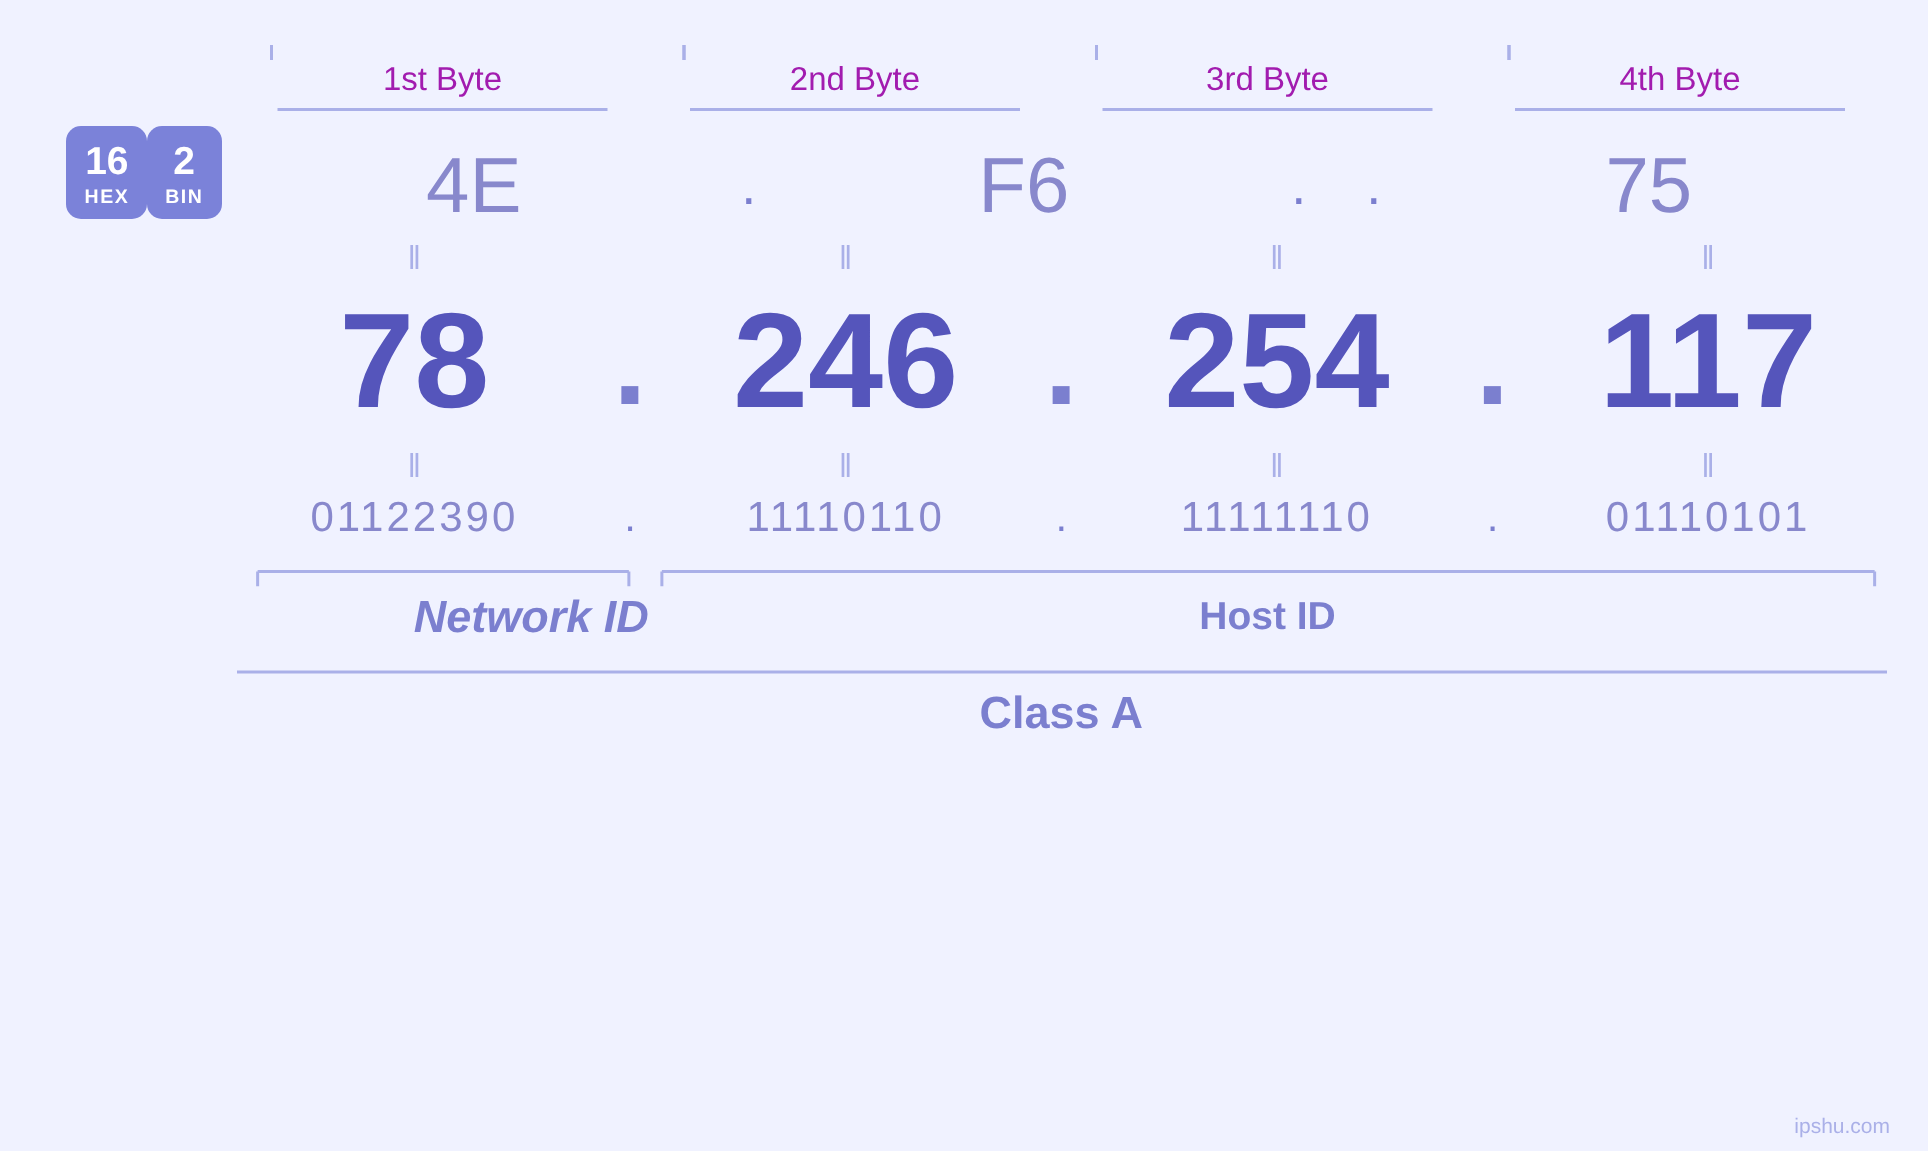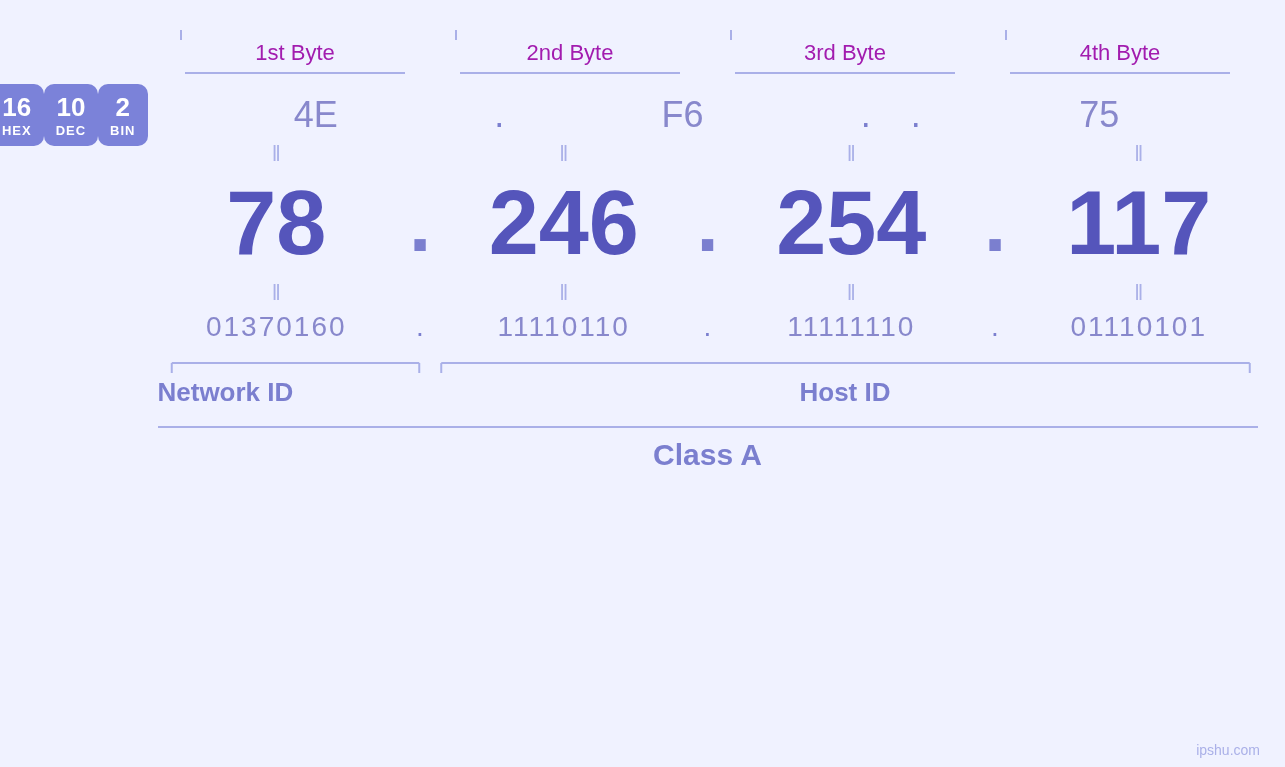--- a/index.html
+++ b/index.html
@@ -123,21 +123,21 @@
     }
 
     .byte-cell {
       flex: 1;
       text-align: center;
       position: relative;
     }
 
     .hex-value {
       color: #8888cc;
-      font-size: 36px;
+      font-size: 52px;
     }
 
     .dec-value {
       color: #5555bb;
       font-size: 90px;
       font-weight: bold;
     }
 
     .bin-value {
       color: #8888cc;
@@ -196,24 +196,25 @@
     }
 
     .labels-row {
       display: flex;
       width: 100%;
       margin-top: 4px;
     }
 
     .network-label {
       width: 25%;
-      text-align: left;
+      text-align: right;
       color: #7b7fcf;
-      font-size: 26px;
-      font-weight: bold;
+      font-size: 30px;
+      font-weight: bold;
+      font-style: italic;
     }
 
     .host-label {
       width: 75%;
       text-align: center;
       color: #7b7fcf;
       font-size: 26px;
       font-weight: bold;
     }
 
@@ -316,24 +317,20 @@
   </div>
 
   <div class="main-grid">
 
     <div class="base-labels">
       <div class="base-badge">
         <div class="base-num">16</div>
         <div class="base-name">HEX</div>
       </div>
       <div class="base-badge">
-        <div class="base-num">10</div>
-        <div class="base-name">DEC</div>
-      </div>
-      <div class="base-badge">
         <div class="base-num">2</div>
         <div class="base-name">BIN</div>
       </div>
     </div>
 
     <div class="data-columns">
 
       <div class="data-row hex-row">
         <div class="byte-cell">
           <span class="hex-value">4E</span>
@@ -382,21 +379,21 @@
         <div class="equals-spacer"></div>
         <div class="equals-cell">‖</div>
         <div class="equals-spacer"></div>
         <div class="equals-cell">‖</div>
         <div class="equals-spacer"></div>
         <div class="equals-cell">‖</div>
       </div>
 
       <div class="data-row bin-row">
         <div class="byte-cell">
-          <span class="bin-value">01370160</span>
+          <span class="bin-value">01122390</span>
         </div>
         <div class="dot dot-bin">.</div>
         <div class="byte-cell">
           <span class="bin-value">11110110</span>
         </div>
         <div class="dot dot-bin">.</div>
         <div class="byte-cell">
           <span class="bin-value">11111110</span>
         </div>
         <div class="dot dot-bin">.</div>

